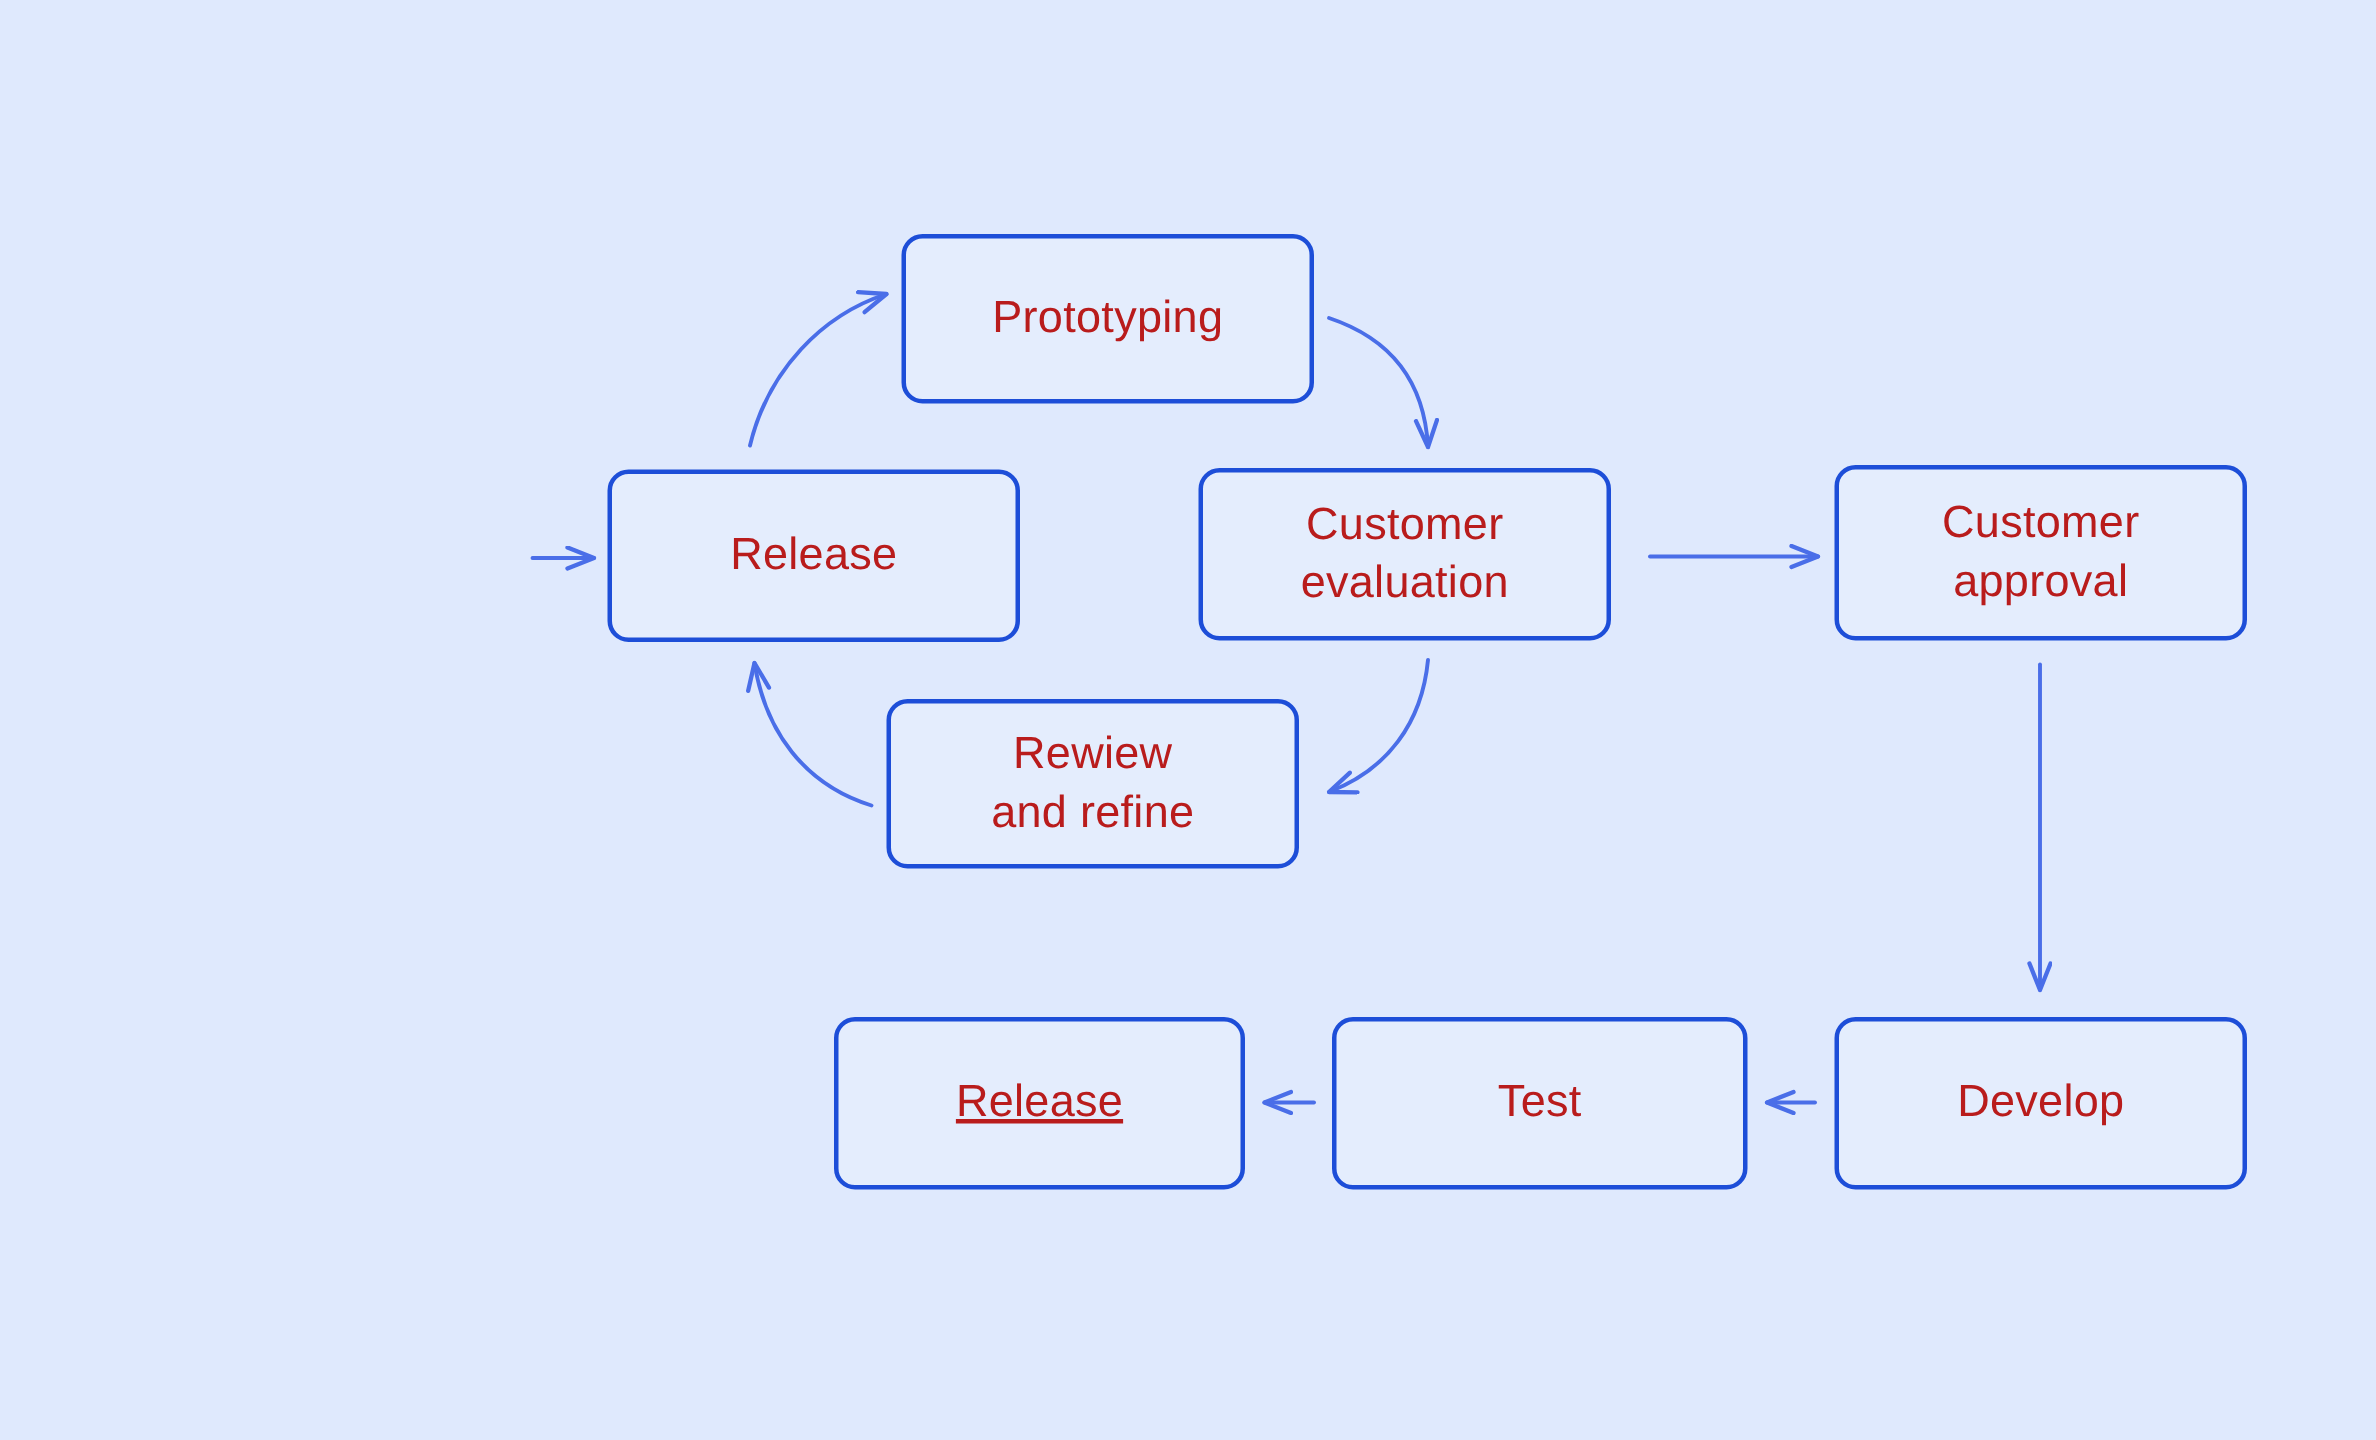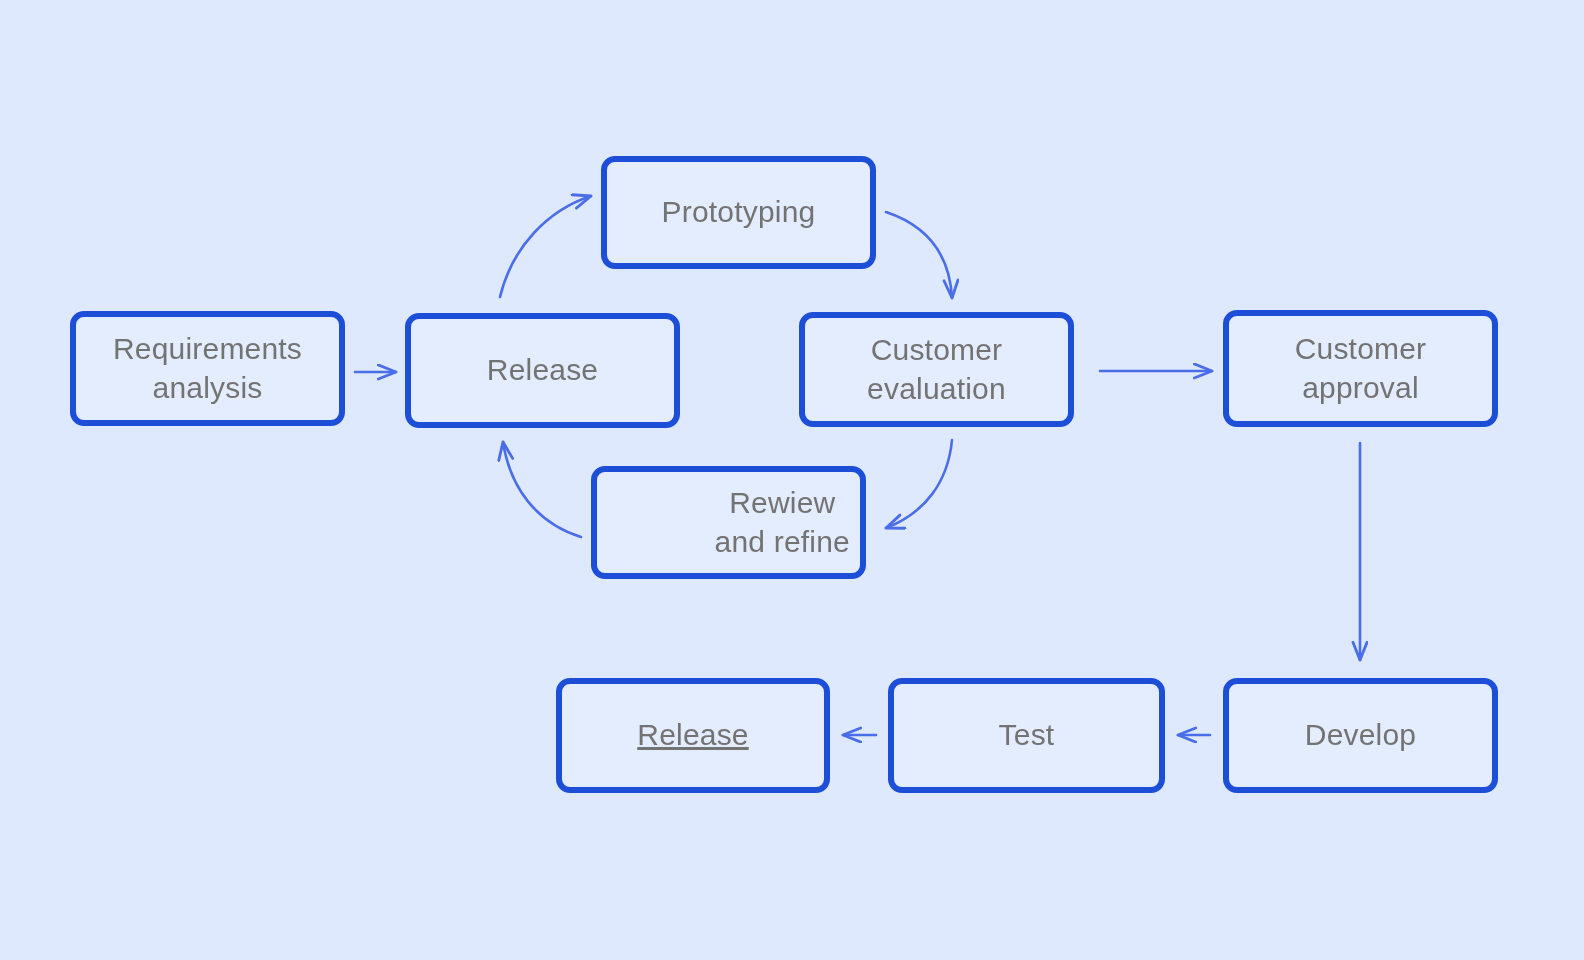--- a/index.html
+++ b/index.html
@@ -27,23 +27,23 @@
     pointer-events: none;
   }
   .node {
     position: absolute;
     box-sizing: border-box;
     display: flex;
     align-items: center;
     justify-content: center;
     text-align: center;
     background: #e4edfd;
-    border: 6px solid #1d4ed8;
+    border: 3px solid #1d4ed8;
     border-radius: 14px;
-    color: #737373;
+    color: #b91c1c;
     font-size: 30px;
     line-height: 1.28;
     letter-spacing: 0.2px;
     font-weight: 400;
     white-space: pre-line;
   }
   .node-label {
     display: block;
     padding: 0 10px;
   }
@@ -74,39 +74,35 @@
       <line x1="1100" y1="371" x2="1212" y2="371" marker-end="url(#arrowhead)"></line>
 
       <line x1="1360" y1="443" x2="1360" y2="660" marker-end="url(#arrowhead)"></line>
 
       <line x1="1210" y1="735" x2="1178" y2="735" marker-end="url(#arrowhead)"></line>
 
       <line x1="876" y1="735" x2="843" y2="735" marker-end="url(#arrowhead)"></line>
     </g>
   </svg>
 
-  <div class="node" style="left:70px; top:311px; width:275px; height:115px;">
-    <span class="node-label">Requirements
-analysis</span>
-  </div>
 
   <div class="node" style="left:405px; top:313px; width:275px; height:115px;">
     <span class="node-label">Release</span>
   </div>
 
   <div class="node" style="left:601px; top:156px; width:275px; height:113px;">
     <span class="node-label">Prototyping</span>
   </div>
 
   <div class="node" style="left:799px; top:312px; width:275px; height:115px;">
     <span class="node-label">Customer
 evaluation</span>
   </div>
 
-  <div class="node" style="left:591px; top:466px; width:275px; height:113px;justify-content:flex-end;">
+  <div class="node" style="left:591px; top:466px; width:275px; height:113px;">
     <span class="node-label">Rewiew
 and refine</span>
   </div>
 
   <div class="node" style="left:1223px; top:310px; width:275px; height:117px;">
     <span class="node-label">Customer
 approval</span>
   </div>
 
   <div class="node" style="left:1223px; top:678px; width:275px; height:115px;text-align:right;">

